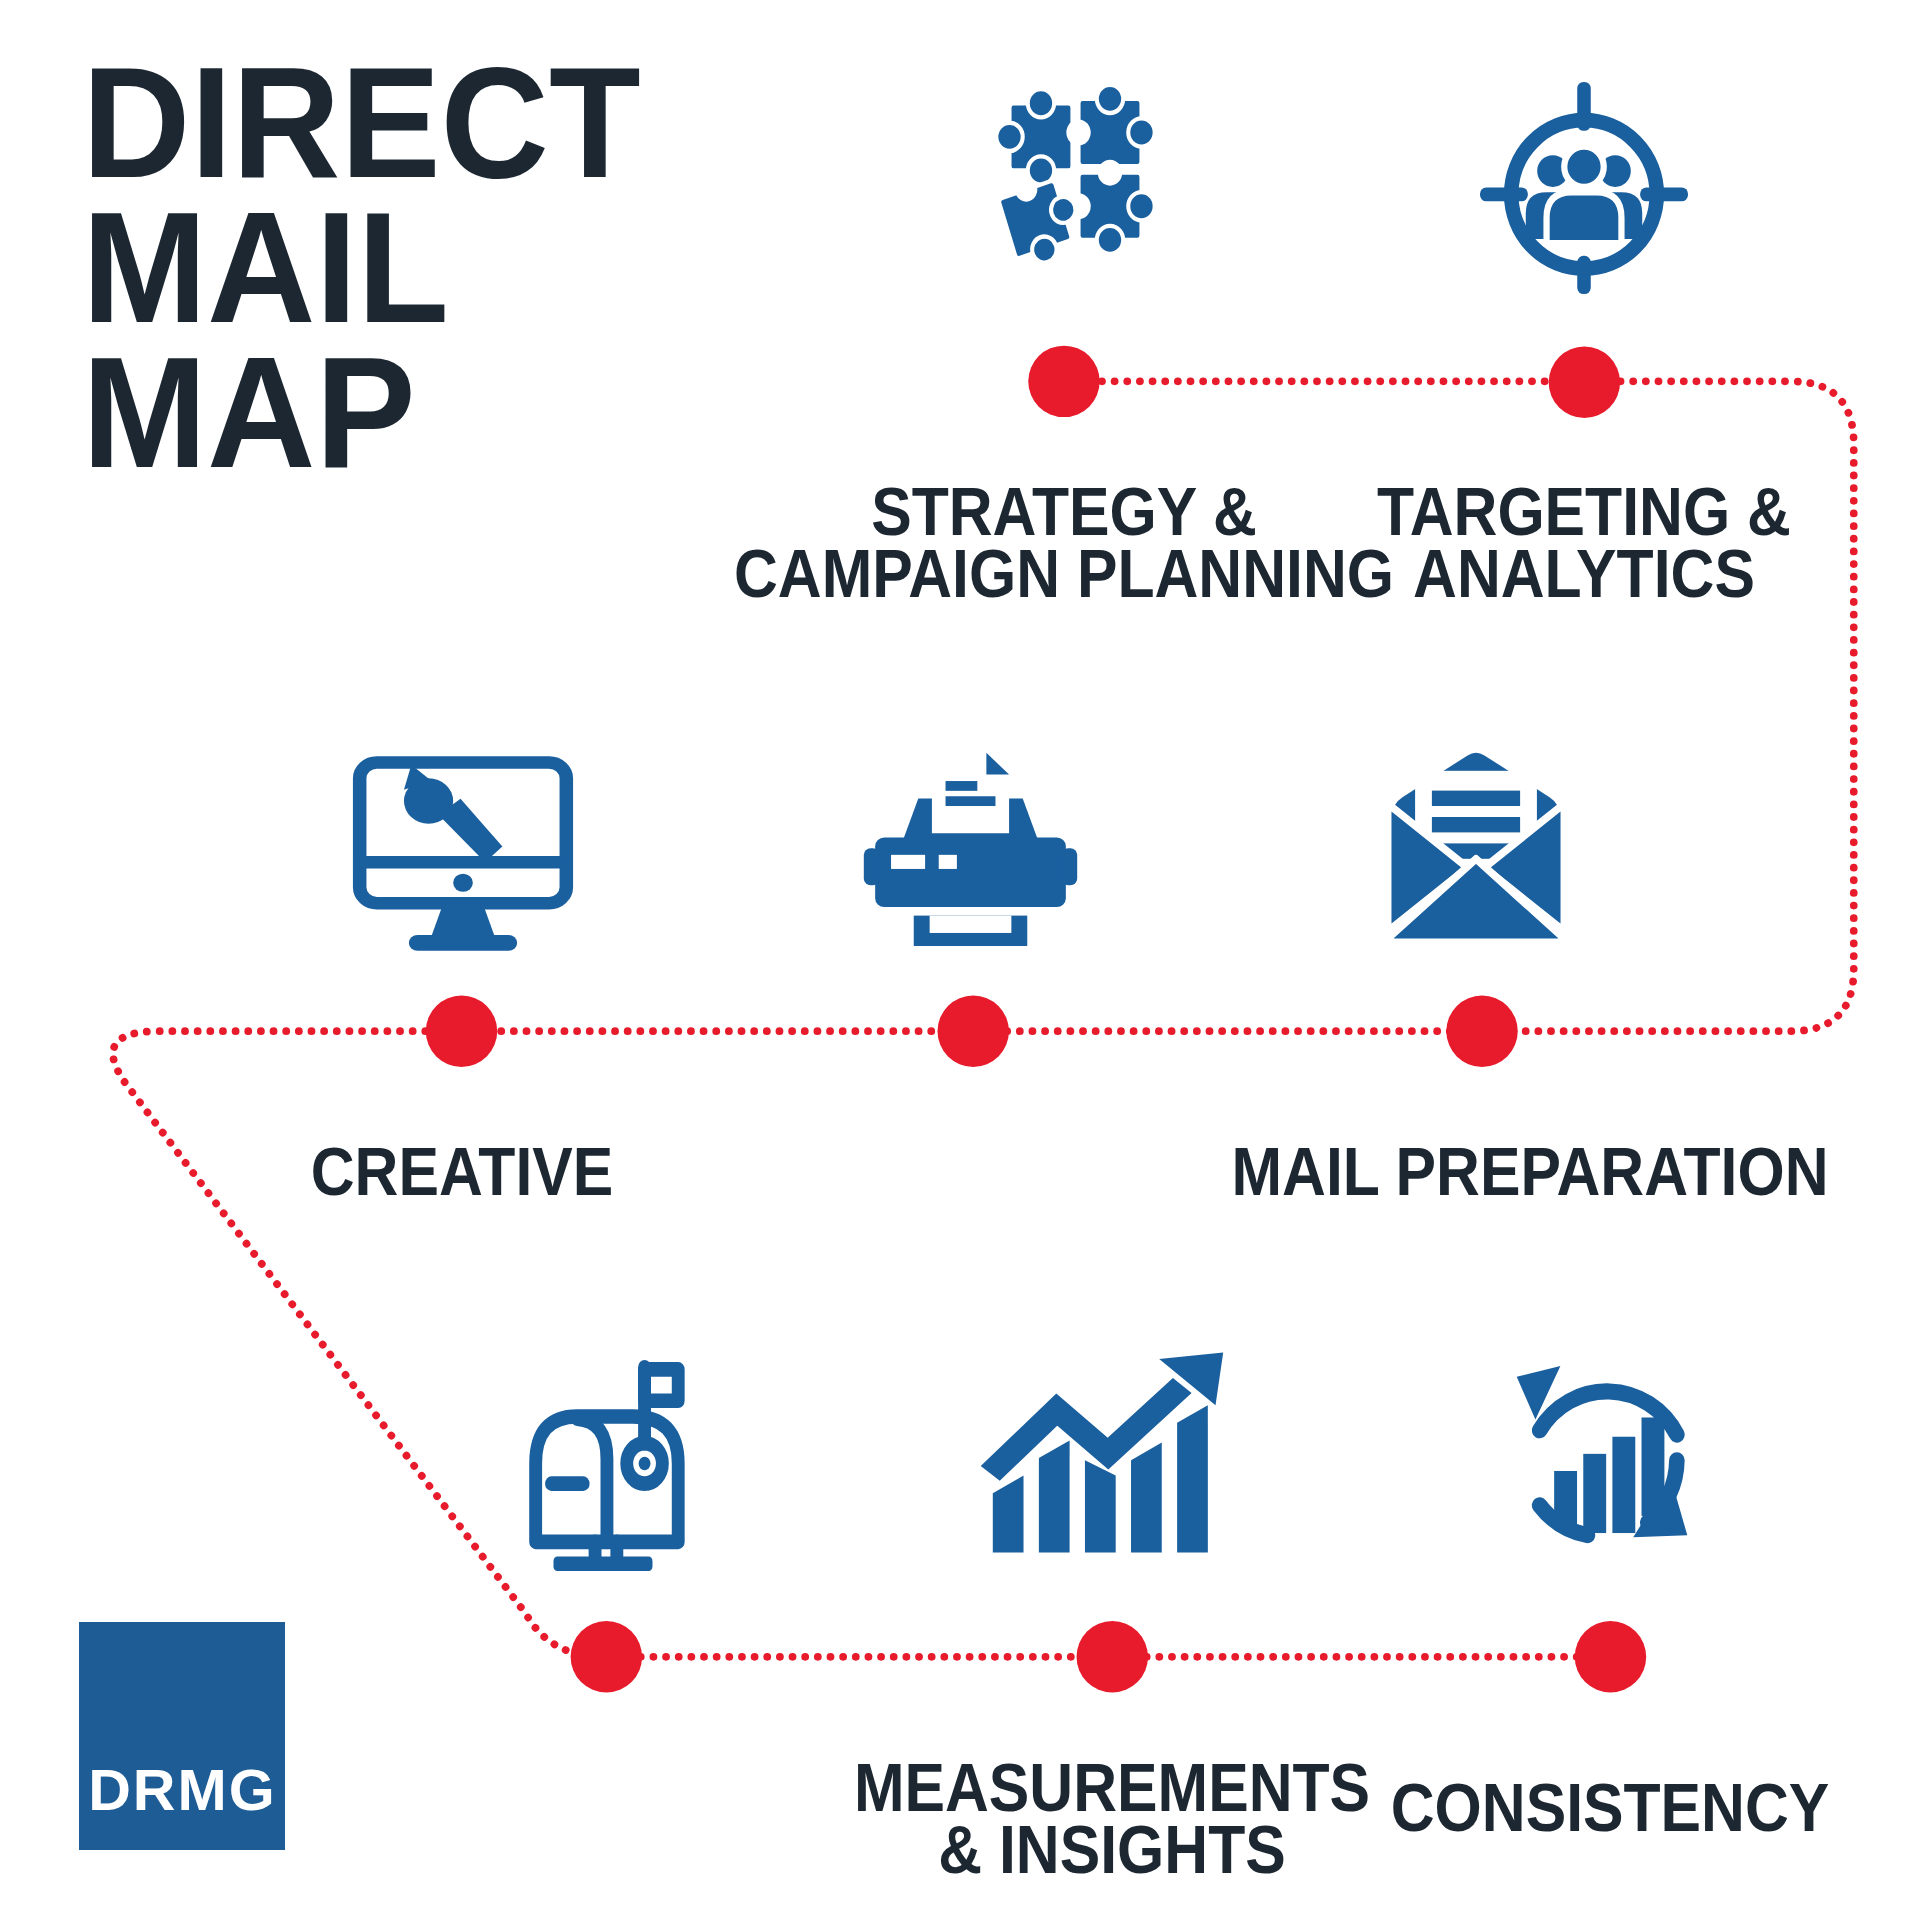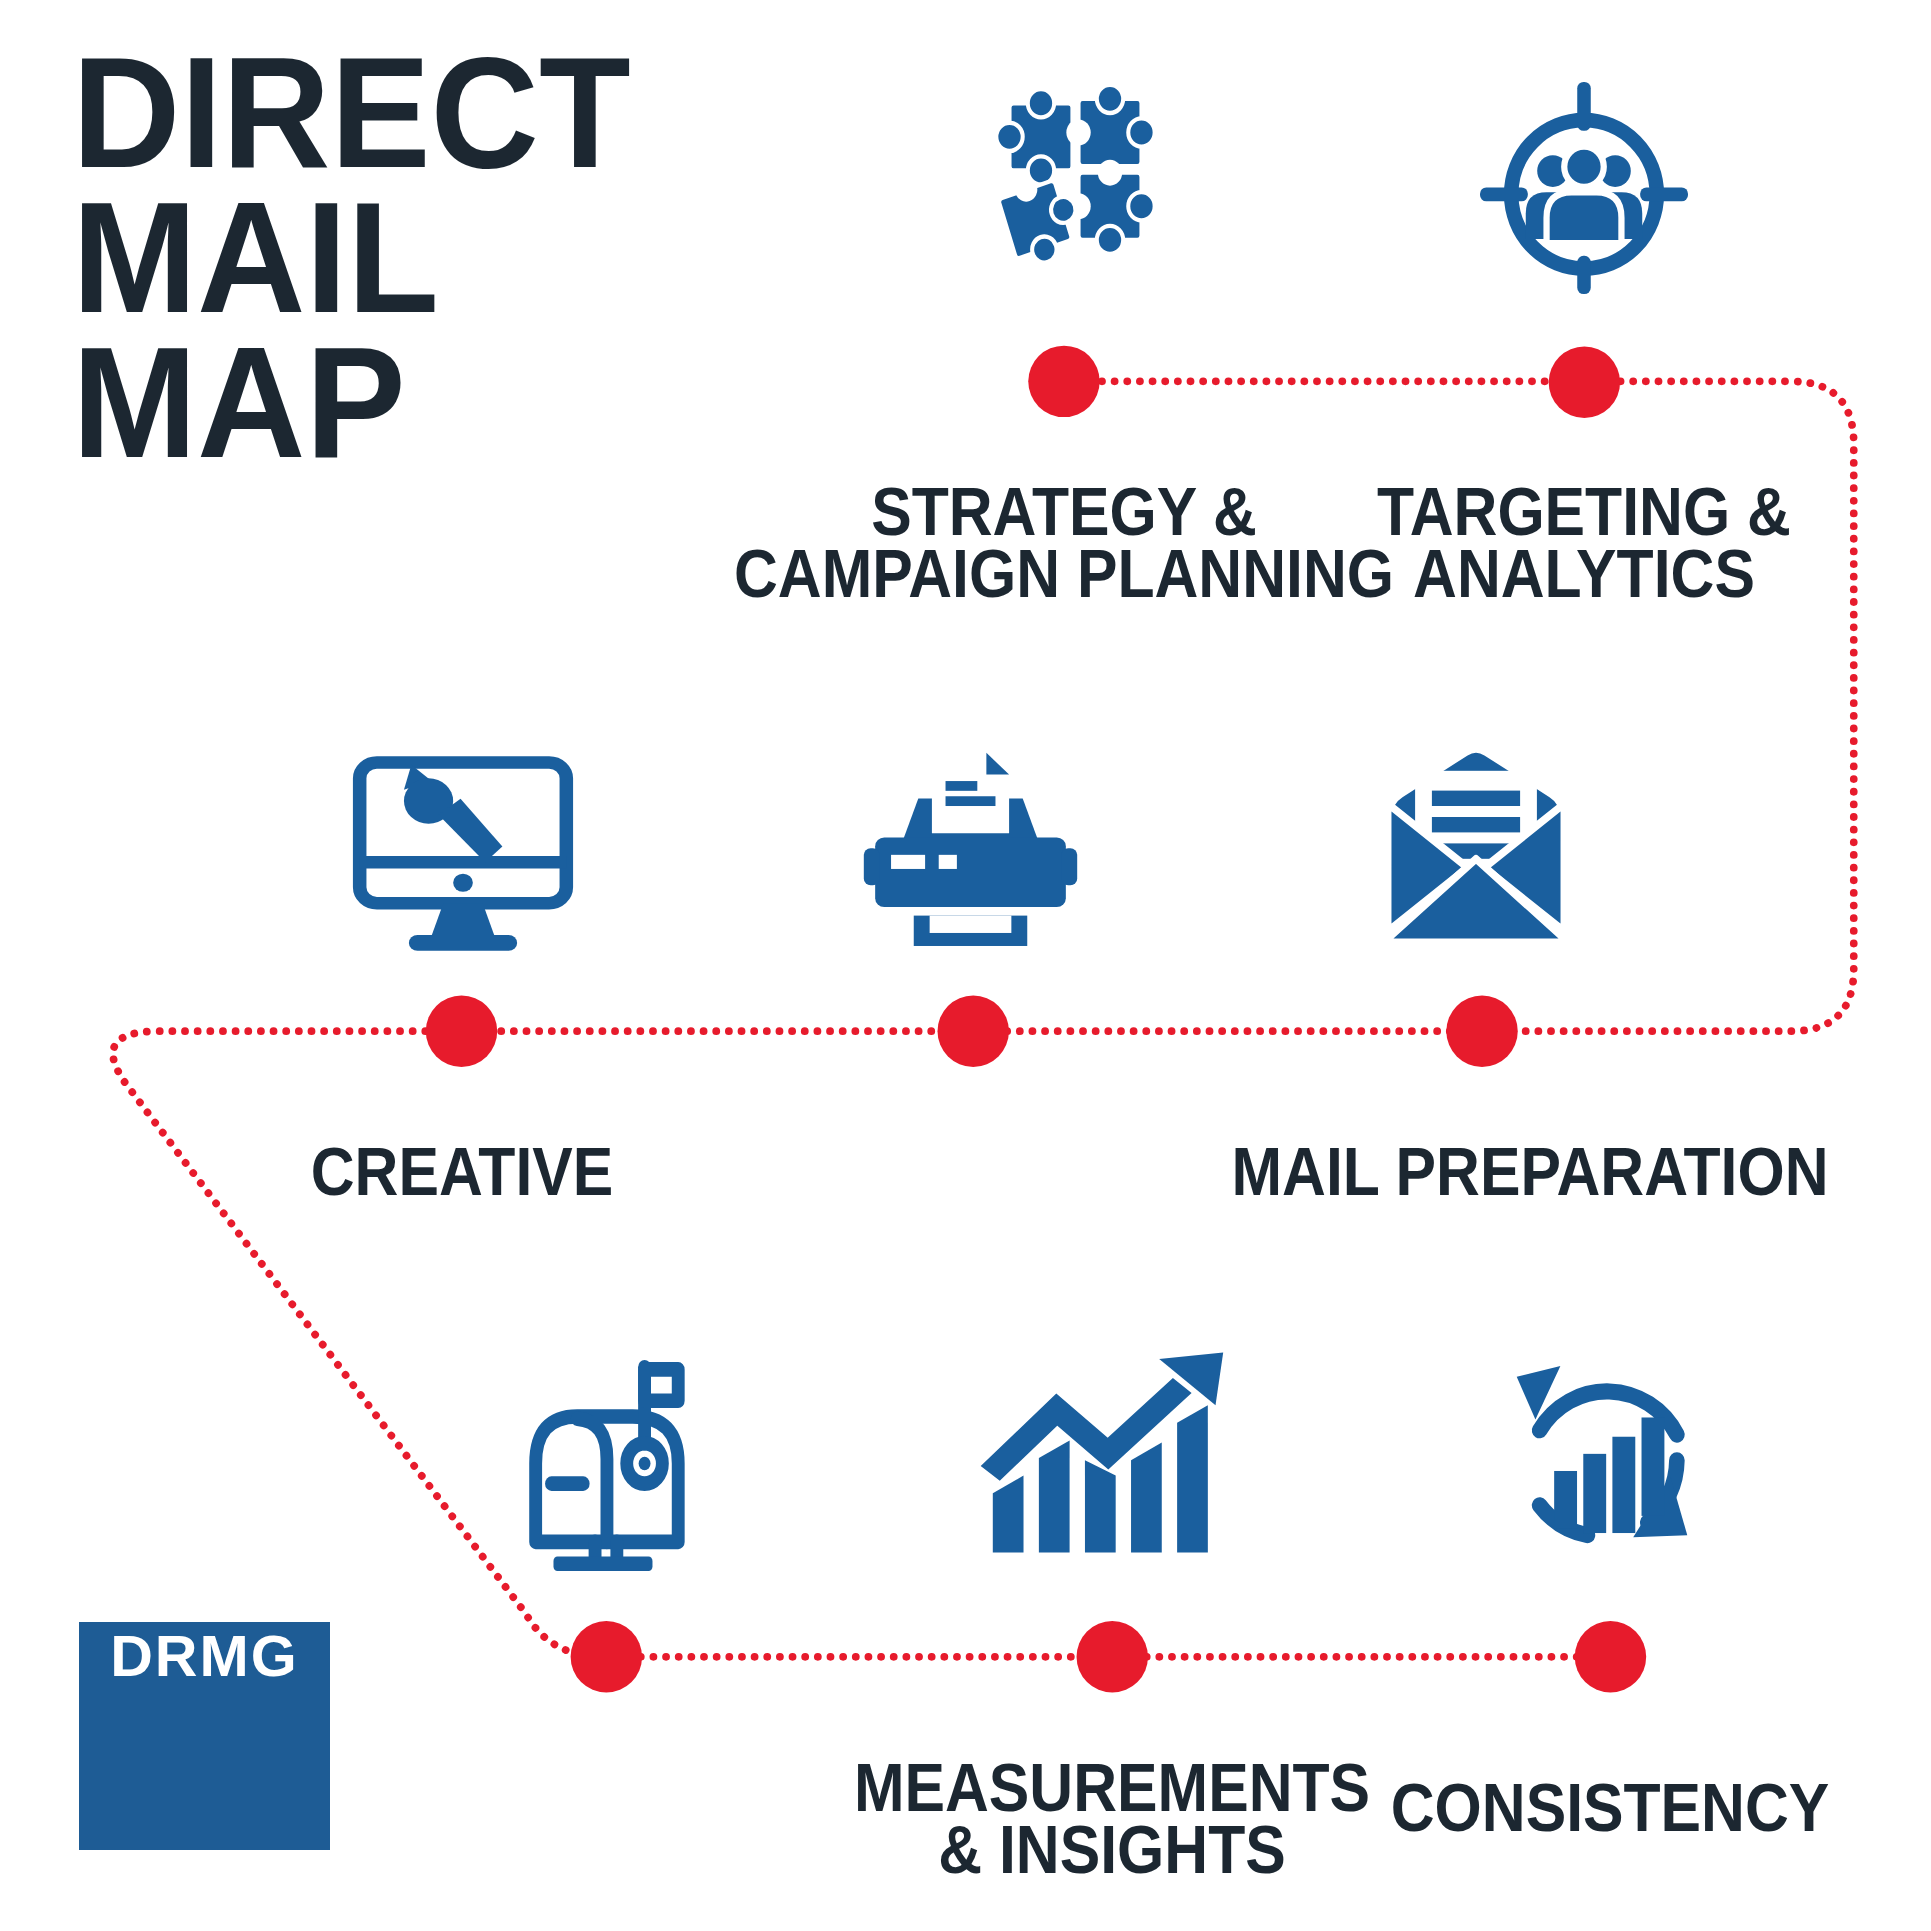--- a/index.html
+++ b/index.html
@@ -1,36 +1,36 @@
 <!DOCTYPE html>
 <html style="--blue: #1A5F9E; --red: #E71B2C; --navy: #1C2731; --logo_blue: #1E5C95;"><head>
 <meta charset="utf-8">
 <style>
   html,body{margin:0;padding:0;background:#ffffff;}
   #canvas{position:relative;width:1931px;height:1931px;background:#ffffff;overflow:hidden;
           font-family:"Liberation Sans",sans-serif;}
   .pathlayer{position:absolute;left:0;top:0;width:1931px;height:1931px;}
   .dots{fill:none;stroke:var(--red);stroke-width:8;stroke-linecap:round;stroke-dasharray:0.1 13;}
   .node{fill:var(--red);}
-  .title{position:absolute;left:71px;top:39px;margin:1px;font-size:158px;line-height:145px;
+  .title{position:absolute;left:71px;top:39px;margin:11px;font-size:158px;line-height:145px;
          font-weight:bold;color:var(--navy);letter-spacing:0px;}
   .title .tline{display:block;transform:scaleX(0.95);transform-origin:left;white-space:nowrap;}
   .icon{position:absolute;}
   .ic{fill:var(--blue);}
   .st{stroke:var(--blue);fill:none;}
   .stc{stroke:var(--blue);fill:none;stroke-linecap:round;}
   .zz{fill:none;stroke:var(--blue);stroke-width:10;stroke-miterlimit:4;}
   .flap{fill:var(--blue);stroke:#fff;stroke-width:3.5;stroke-linejoin:round;}
   .pp{fill:var(--blue);}
   .ppf{fill:var(--blue);stroke:#fff;stroke-width:3;}
   .label{position:absolute;transform:translateX(-50%);text-align:center;font-weight:bold;
          font-size:69px;line-height:62px;color:var(--navy);white-space:nowrap;}
   .label .cond{display:inline-block;transform:scaleX(0.88);transform-origin:center;}
-  .logo{position:absolute;left:79px;top:1622px;width:251px;height:228px;background:var(--logo_blue);
-        display:flex;align-items:flex-start;justify-content:center;}
+  .logo{position:absolute;left:79px;top:1622px;width:206px;height:228px;background:var(--logo_blue);
+        display:flex;align-items:flex-end;justify-content:center;}
   .logo-text{color:#ffffff;font-weight:bold;font-size:58px;letter-spacing:1.9px;margin-bottom:27px;
              transform:scaleX(1.02);}
 </style>
 </head>
 <body>
 
 <div id="canvas">
 
   <svg class="pathlayer" viewBox="0 0 2000 2000">
     <path class="dots" d="M1102 395 H1855 Q1920 395 1920 460 V1004 Q1920 1068 1855 1068 H165 Q92 1068 130 1122 L545 1672 Q570 1716 625 1716 H1668"></path>

